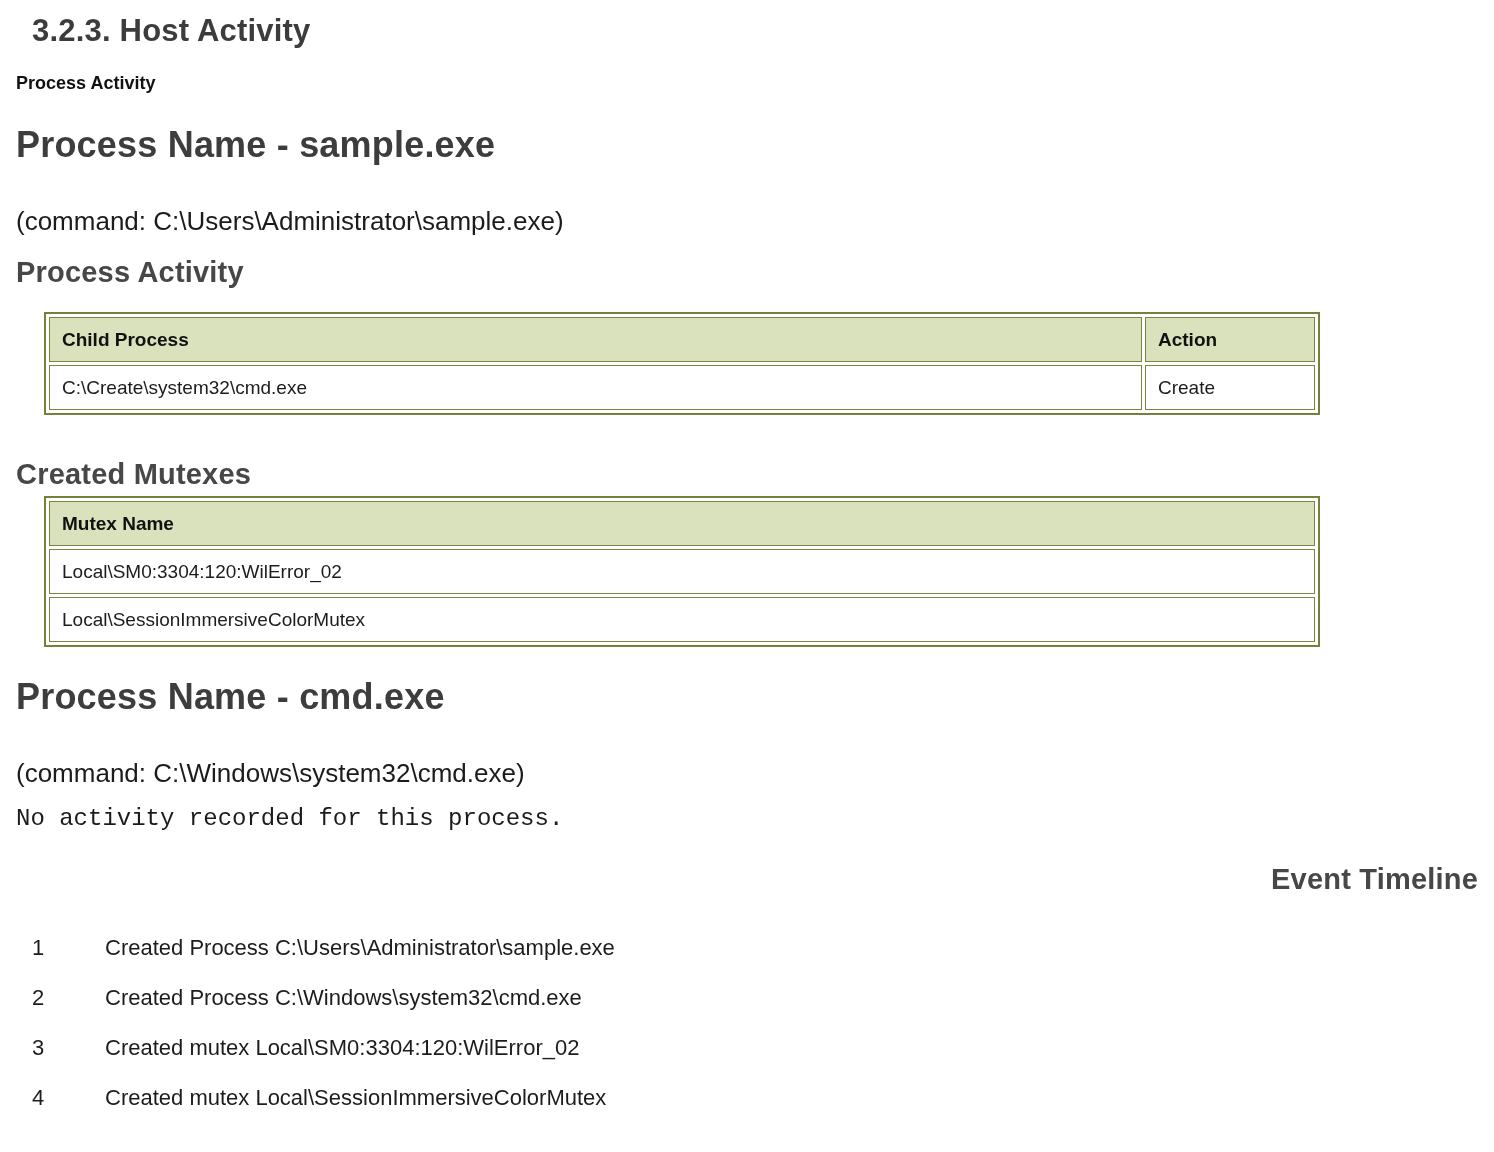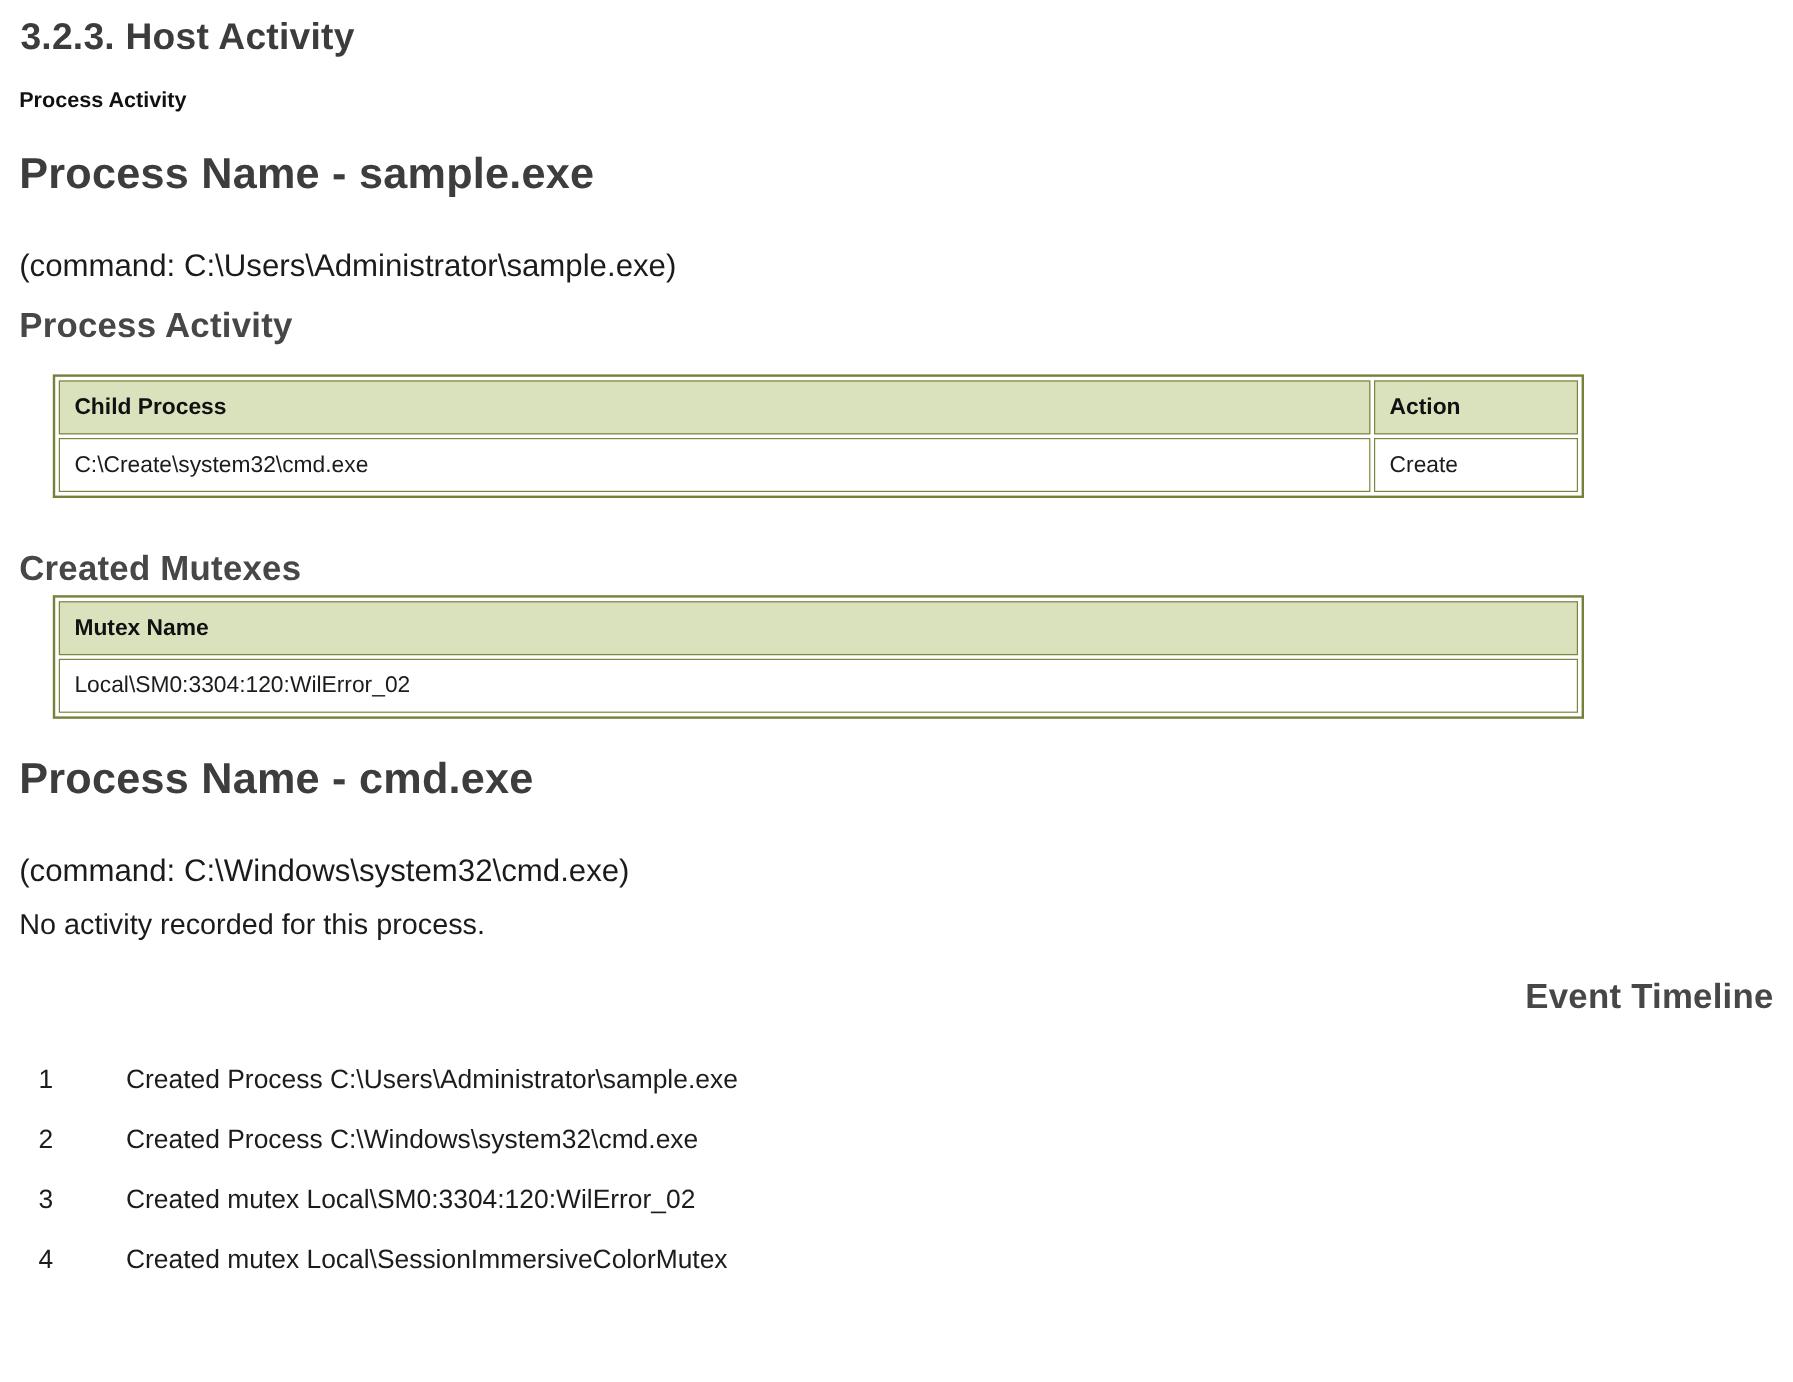--- a/index.html
+++ b/index.html
@@ -12,21 +12,21 @@
     color: #1c1c1c;
     overflow: hidden;
   }
   .page {
     box-sizing: border-box;
     width: 1494px;
     height: 1152px;
     padding: 0 16px 0 16px;
   }
   .main-title {
-    margin: 12px 0 0 1px;
+    margin: 12px 0 0 16px;
     font-size: 31px;
     line-height: 1.2;
     font-weight: bold;
     color: #3c3c3c;
     letter-spacing: 0.2px;
   }
   .small-heading {
     margin: 24px 0 0 0;
     font-size: 18px;
     line-height: 1.2;
@@ -84,20 +84,21 @@
   table.report td {
     background: #ffffff;
     color: #1c1c1c;
   }
   col.col-action { width: 170px; }
   .no-activity {
     margin: 16px 0 0 0;
     font-size: 24px;
     line-height: 1.2;
     color: #1b1b1b;
+    font-family: Liberation Mono, monospace;
   }
   .timeline-list {
     margin-top: 38px;
   }
   .timeline-row {
     display: flex;
     align-items: flex-start;
     font-size: 22px;
     line-height: 26px;
     margin-bottom: 24px;
@@ -152,20 +153,23 @@
   <table class="report mutex-t">
     <thead>
       <tr>
         <th>Mutex Name</th>
       </tr>
     </thead>
     <tbody>
       <tr>
         <td>Local\SM0:3304:120:WilError_02</td>
       </tr>
+      <tr>
+        <td>Local\SessionImmersiveColorMutex</td>
+      </tr>
     </tbody>
   </table>
 
   <h2 class="process-title">Process Name - cmd.exe</h2>
 
   <p class="command-line">(command: C:\Windows\system32\cmd.exe)</p>
 
   <p class="no-activity">No activity recorded for this process.</p>
 
   <h3 class="section-heading timeline-h">Event Timeline</h3>

